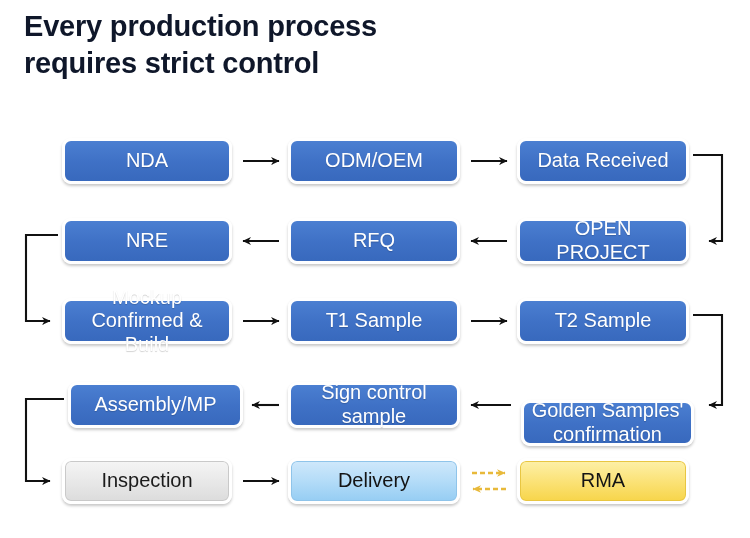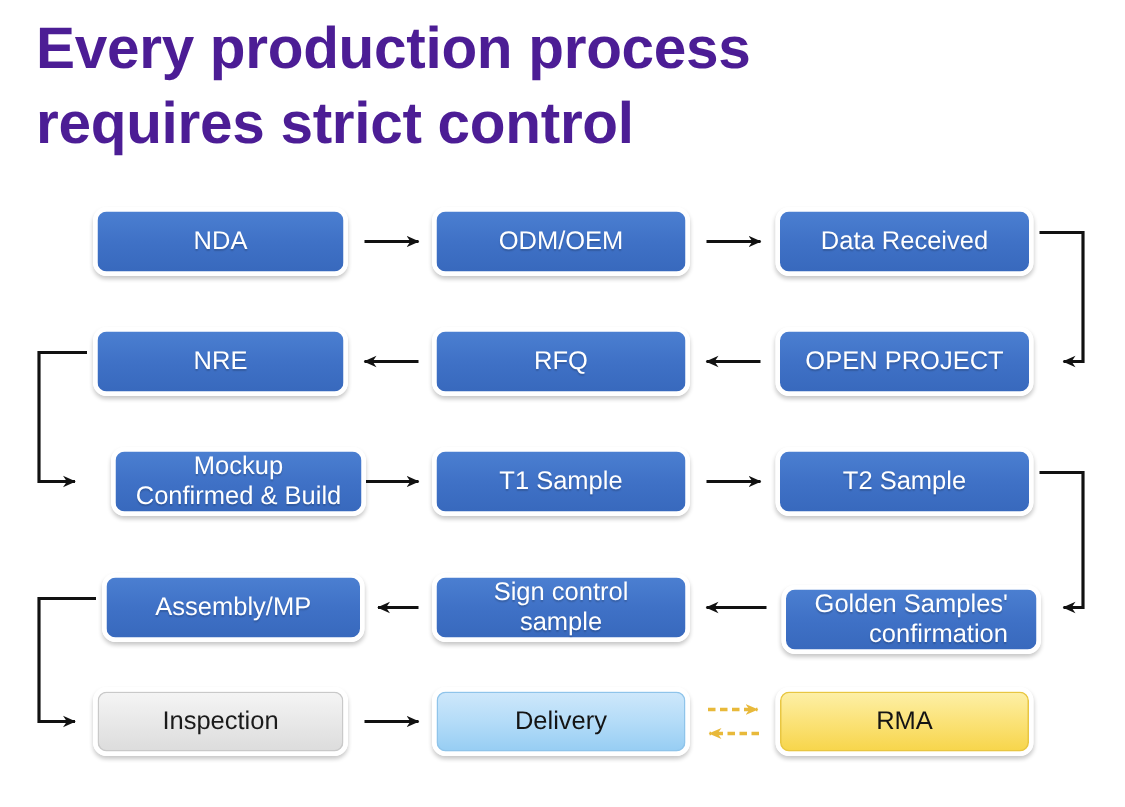--- a/index.html
+++ b/index.html
@@ -21,22 +21,22 @@
     width: 750px;
     height: 538px;
   }
 
   
   .title {
     position: absolute;
     left: 24px;
     top: 8px;
     width: 520px;
-    color: #4c1d95;
-    font-size: 39px;
+    color: #0f172a;
+    font-size: 29px;
     font-weight: bold;
     line-height: 1.28;
     letter-spacing: -0.2px;
     white-space: pre-line;
   }
 
   
   .connectors {
     position: absolute;
     left: 0; top: 0;
@@ -47,21 +47,21 @@
 
   
   .node {
     position: absolute;
     box-sizing: border-box;
     display: flex;
     align-items: center;
     justify-content: center;
     text-align: center;
     border-radius: 9px;
-    font-size: 17px;
+    font-size: 20px;
     line-height: 1.18;
     padding: 2px 6px;
     white-space: pre-line;
     border: 3px solid #ffffff;
     box-shadow: 0 2px 3px rgba(0,0,0,0.22);
   }
   .node.blue {
     background: linear-gradient(to bottom, #4b7fd1 0%, #3f71c6 52%, #3869bd 100%);
     color: #ffffff;
     text-shadow: 0 1px 1px rgba(0,0,0,0.18);
@@ -133,28 +133,28 @@
   </svg>
 
   <div class="node blue" style="left:62px;  top:138px; width:170px; height:46px;">NDA</div>
   <div class="node blue" style="left:288px; top:138px; width:172px; height:46px;">ODM/OEM</div>
   <div class="node blue" style="left:517px; top:138px; width:172px; height:46px;">Data Received</div>
 
   <div class="node blue" style="left:288px; top:218px; width:172px; height:46px;">RFQ</div>
   <div class="node blue" style="left:62px;  top:218px; width:170px; height:46px;">NRE</div>
   <div class="node blue" style="left:517px; top:218px; width:172px; height:46px;">OPEN PROJECT</div>
 
-  <div class="node blue" style="left:74px;  top:298px; width:170px; height:46px;">Mockup
+  <div class="node blue" style="left:62px;  top:298px; width:170px; height:46px;">Mockup
 Confirmed &amp; Build</div>
   <div class="node blue" style="left:288px; top:298px; width:172px; height:46px;">T1 Sample</div>
   <div class="node blue" style="left:517px; top:298px; width:172px; height:46px;">T2 Sample</div>
 
   <div class="node blue" style="left:68px;  top:382px; width:175px; height:46px;text-align:right;">Assembly/MP</div>
   <div class="node blue" style="left:288px; top:382px; width:172px; height:46px;">Sign control
 sample</div>
-  <div class="node blue" style="left:521px; top:390px; width:173px; height:46px;text-align:right;">Golden Samples'
+  <div class="node blue" style="left:521px; top:400px; width:173px; height:46px;">Golden Samples'
 confirmation</div>
 
   <div class="node gray" style="left:62px;  top:458px; width:170px; height:46px;text-align:right;">Inspection</div>
   <div class="node lightblue" style="left:288px; top:458px; width:172px; height:46px;">Delivery</div>
   <div class="node yellow" style="left:517px; top:458px; width:172px; height:46px;">RMA</div>
 
 </div>
 
 </body></html>

